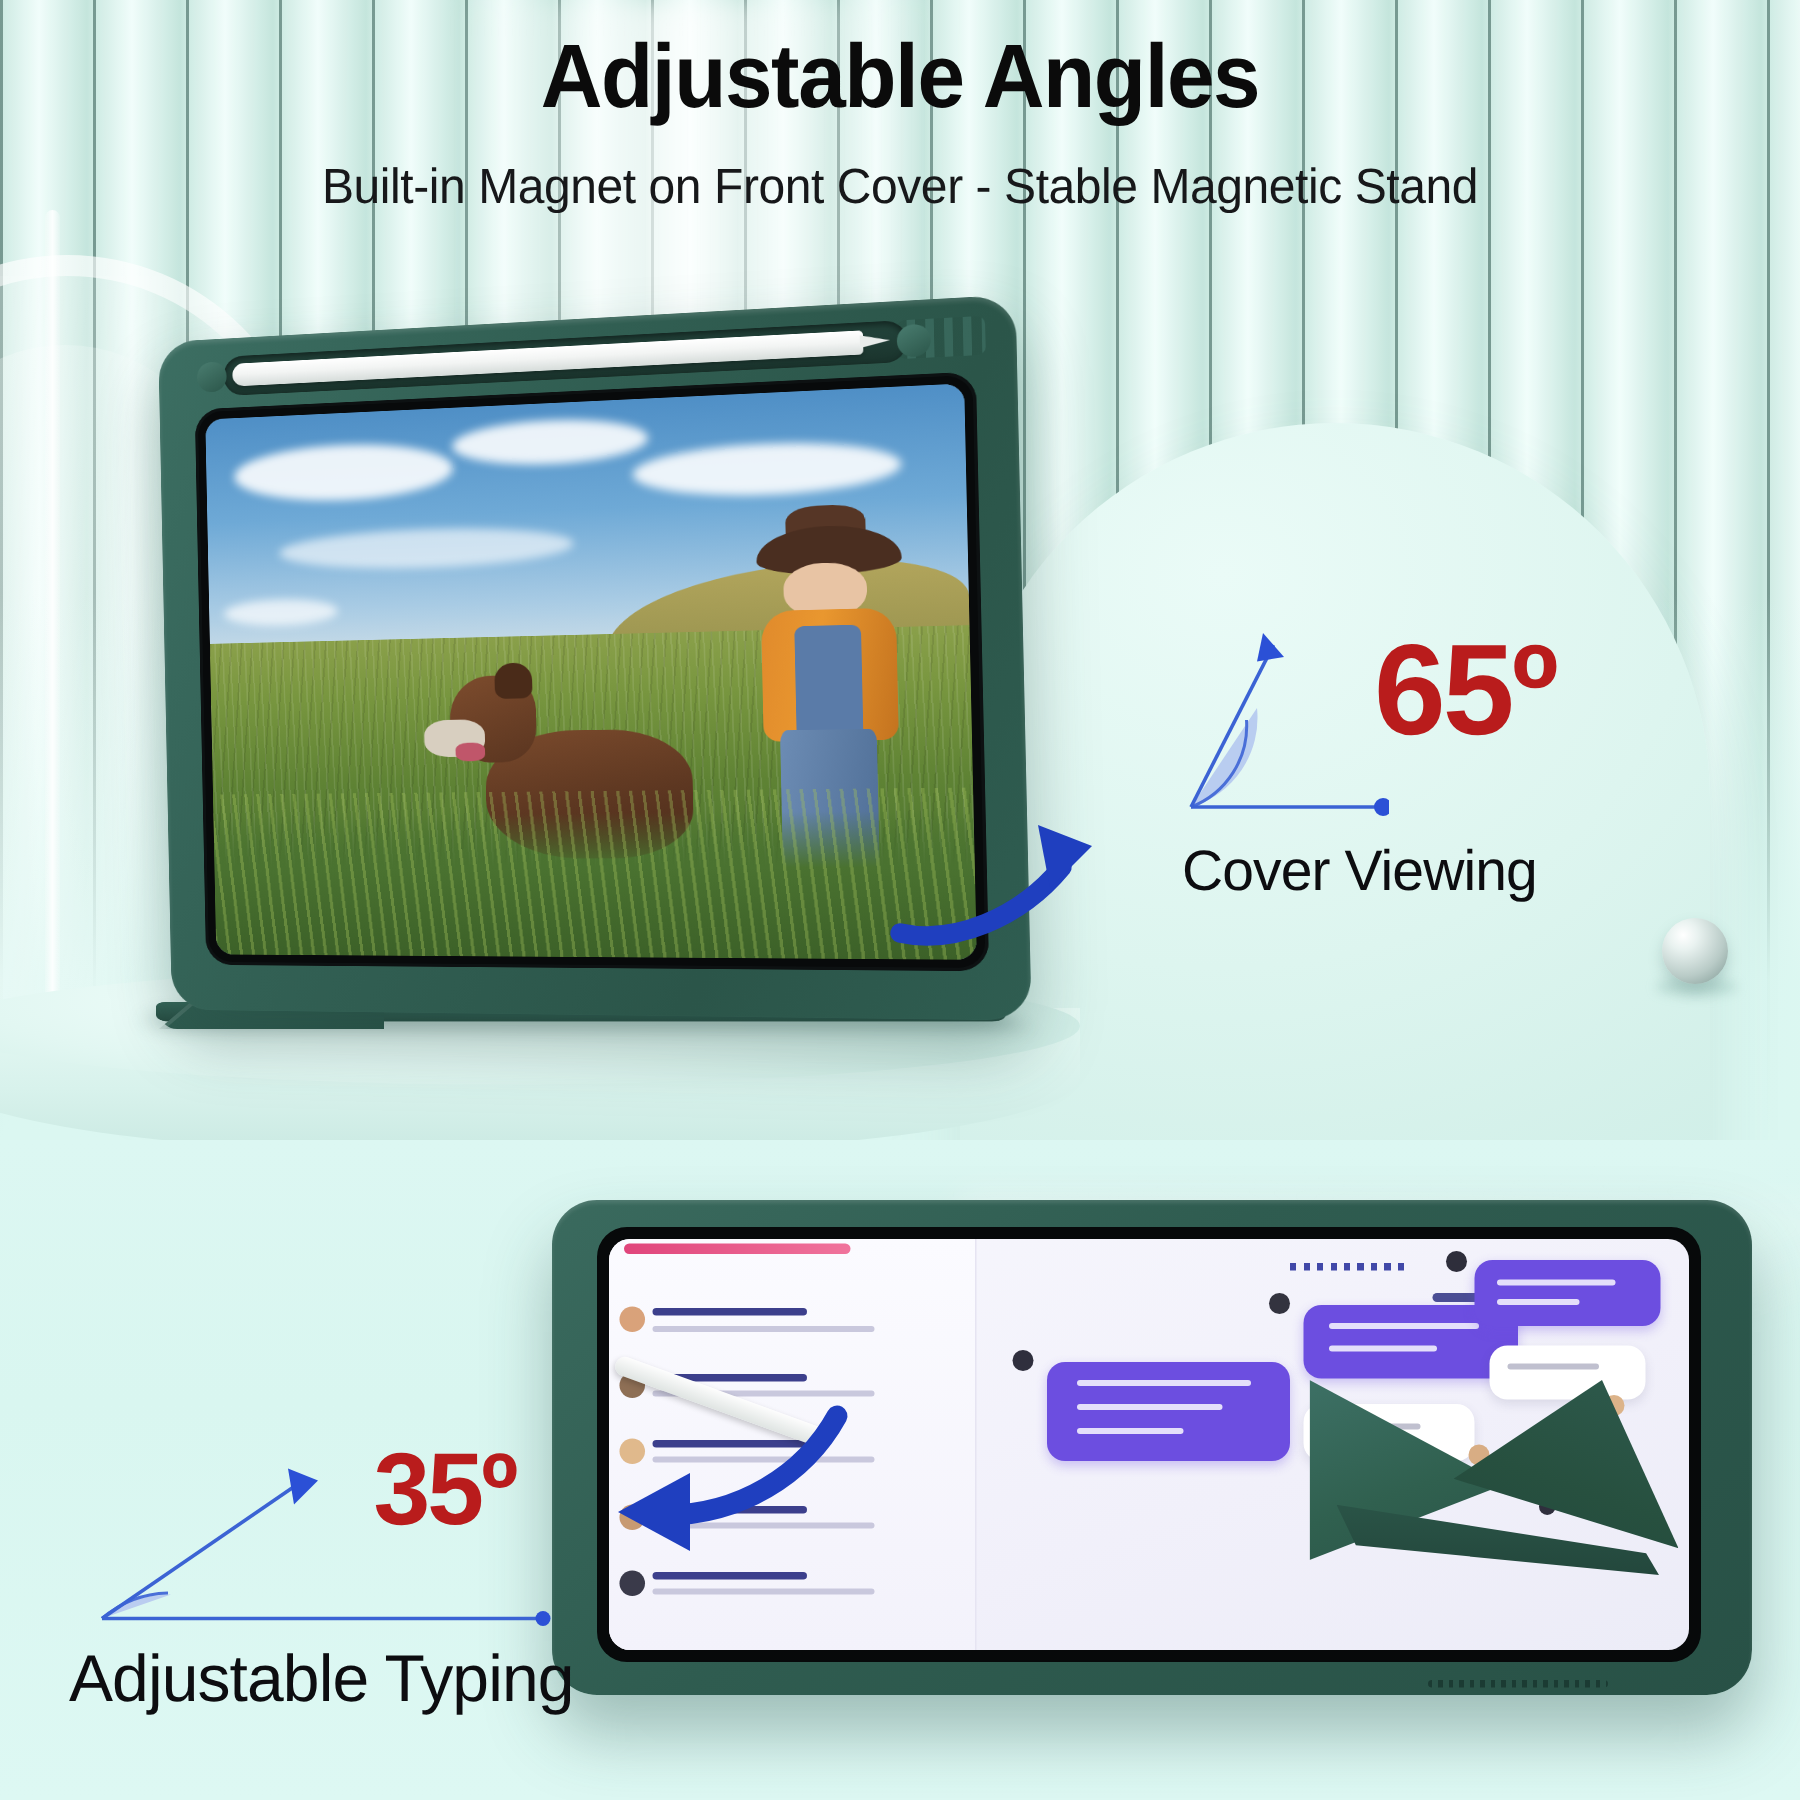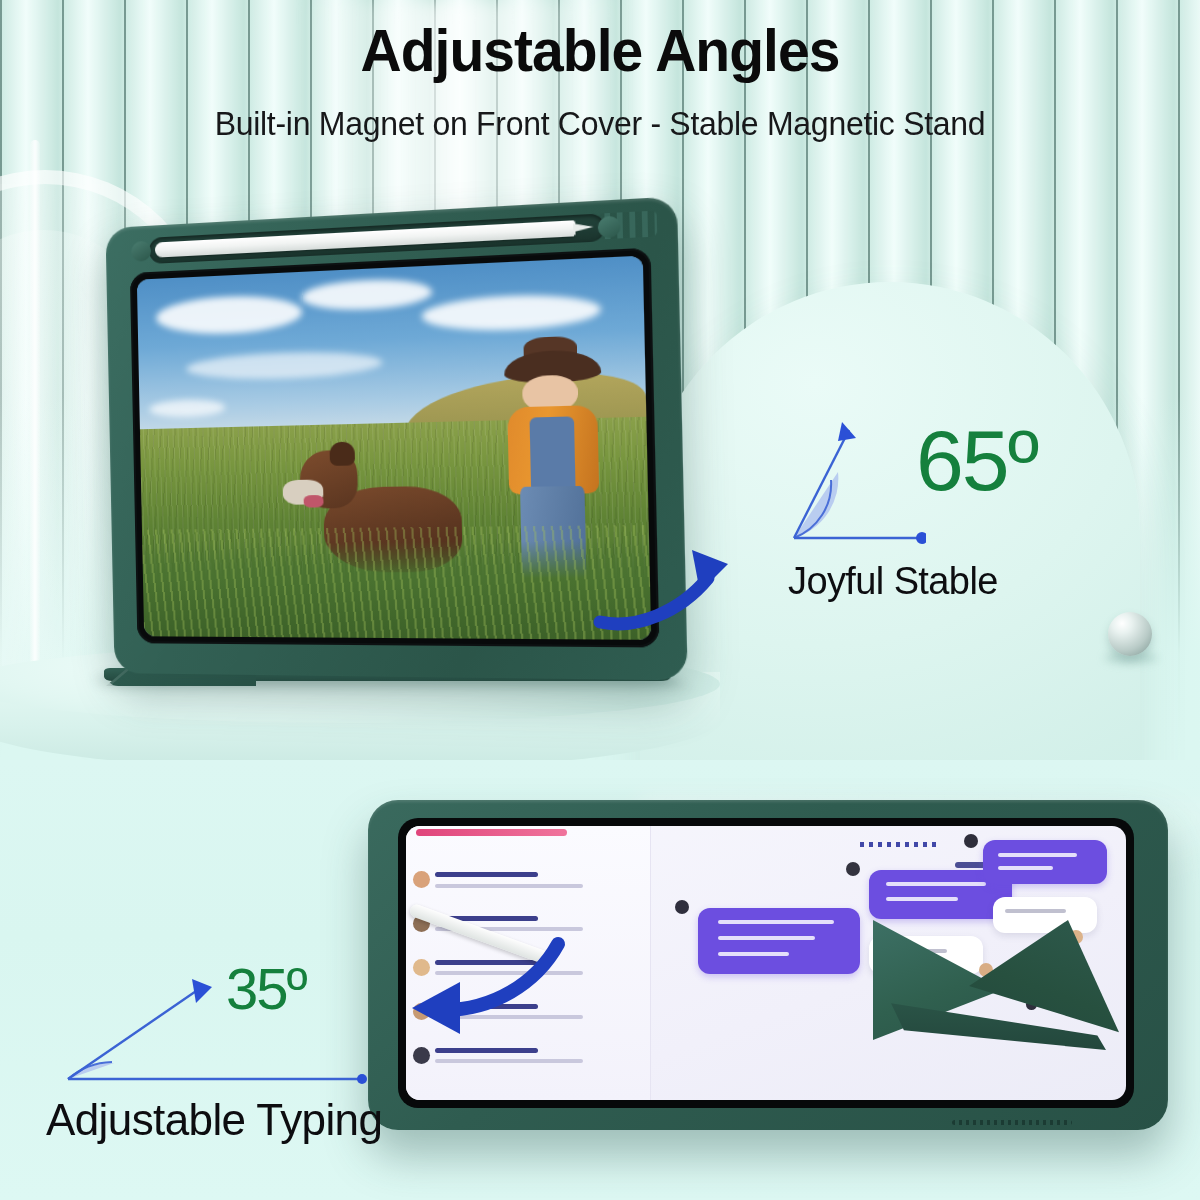--- a/index.html
+++ b/index.html
@@ -226,25 +226,25 @@
     transform:perspective(1000px) rotateX(58deg);
     transform-origin:top left;
     box-shadow:0 10px 18px rgba(40,80,72,.28);
   }
 
   
   .angle-block { position:absolute; z-index:45; }
   .ab-65 { left:782px; top:400px; width:300px; height:230px; }
   .ab-35 { left:60px; top:955px; width:380px; height:205px; }
   .angle-num {
-    position:absolute; font-weight:normal; color:#15803d; line-height:.9;
+    position:absolute; font-weight:bold; color:#b91c1c; line-height:.9;
     letter-spacing:-2px;
   }
   .ab-65 .angle-num { left:134px; top:22px; font-size:86px; }
-  .ab-35 .angle-num { left:166px; top:8px; font-size:58px; }
+  .ab-35 .angle-num { left:189px; top:8px; font-size:68px; }
   .angle-caption {
     position:absolute; color:#0d0d10; font-size:38px; letter-spacing:-.6px; white-space:nowrap;
   }
   .ab-65 .angle-caption { left:6px; top:160px; }
   .ab-35 .angle-caption { left:-14px; top:140px; font-size:44px; }
 
   
   .tab2 { position:absolute; left:368px; top:800px; width:800px; height:330px; z-index:26; }
   .t2-shell{
     position:absolute; inset:0; border-radius:30px;
@@ -407,21 +407,21 @@
   <div class="angle-block ab-65">
     <svg width="150" height="150" viewBox="0 0 150 150" style="position:absolute;left:-6px;top:8px;">
       <path d="M18,130 L18,130 A62,62 0 0 0 62,64 L18,130 Z" fill="#b9cdf0"></path>
       <path d="M18,130 A58,58 0 0 0 55,72" fill="none" stroke="#4a6fd8" stroke-width="2"></path>
       <line x1="18" y1="130" x2="146" y2="130" stroke="#3b63d4" stroke-width="2.4"></line>
       <line x1="18" y1="130" x2="73" y2="22" stroke="#3b63d4" stroke-width="2.4"></line>
       <path d="M66,14 L80,30 L62,33 Z" fill="#2b50d6"></path>
       <circle cx="146" cy="130" r="6" fill="#2b50d6"></circle>
     </svg>
     <div class="angle-num">65º</div>
-    <div class="angle-caption">Joyful Stable</div>
+    <div class="angle-caption">Cover Viewing</div>
   </div>
 
   <div class="tab2">
     <div class="t2-stand-shadow"></div>
     <div class="t2-case">
       <div class="t2-shell"></div>
       <div class="t2-bezel">
         <div class="t2-screen">
 
           <div class="chat-list">

